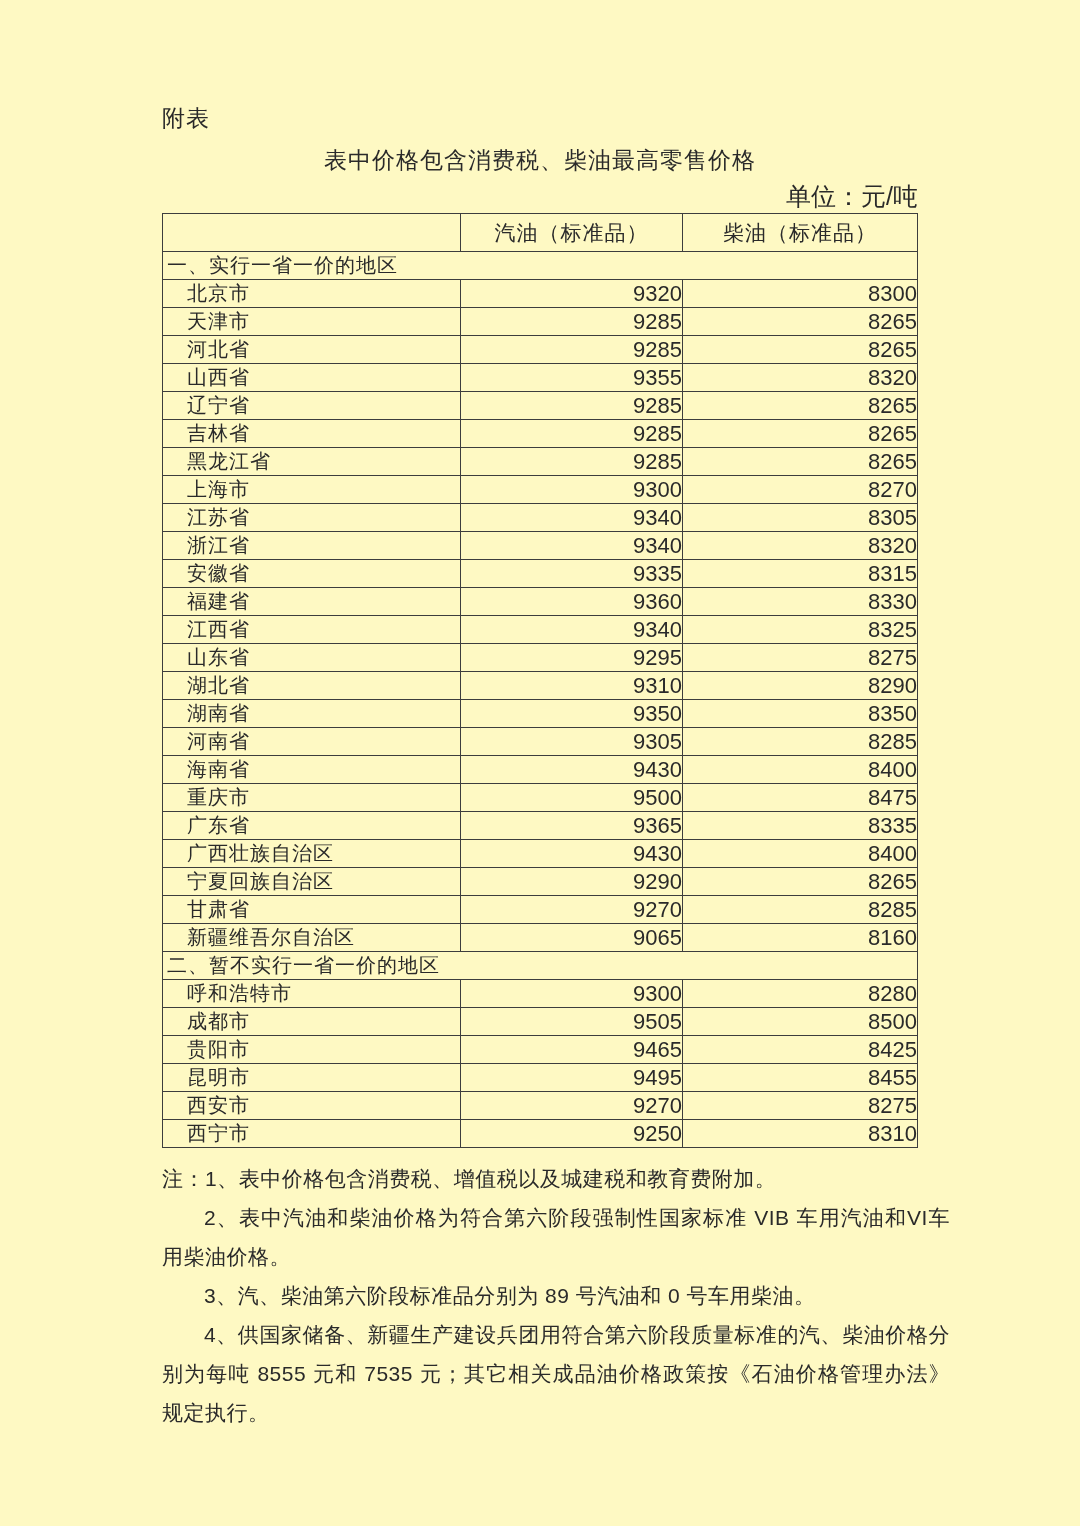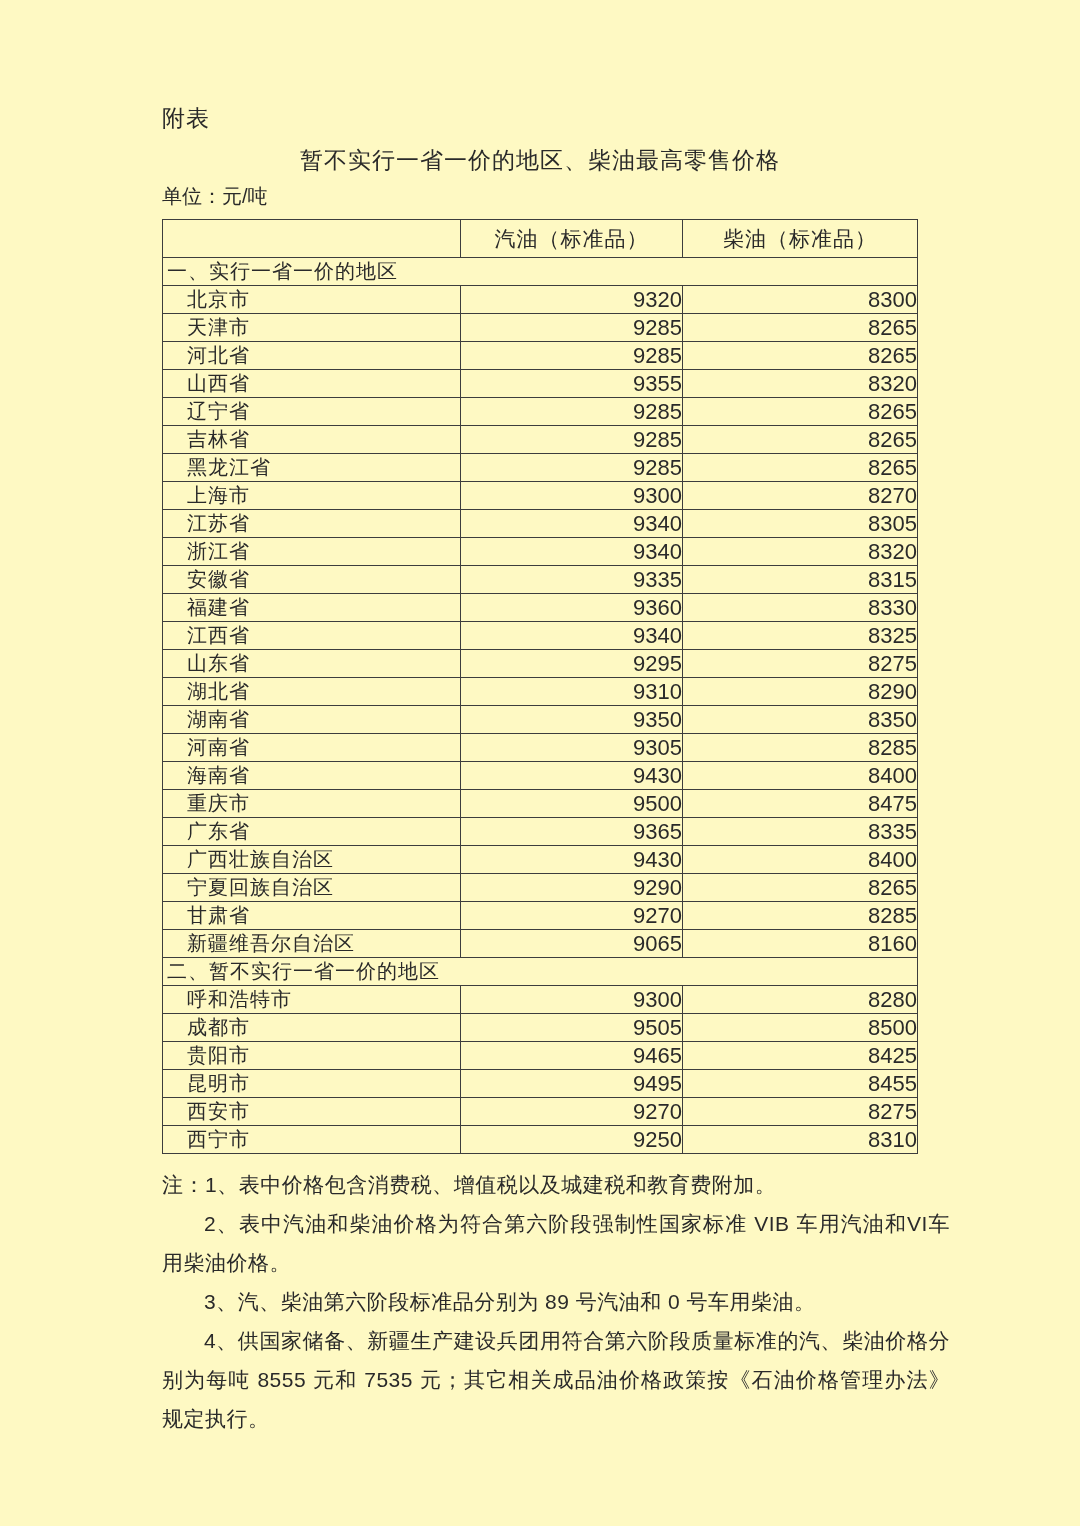--- a/index.html
+++ b/index.html
@@ -29,23 +29,24 @@
     letter-spacing: 1px;
   }
   .doc-title {
     font-size: 23px;
     line-height: 30px;
     text-align: center;
     letter-spacing: 1px;
     margin-bottom: 9px;
   }
   .unit-label {
-    font-size: 20px;
+    font-size: 25px;
     line-height: 24px;
-    margin-bottom: 11px;
+    text-align: right;
+    margin-bottom: 5px;
   }
   table.price-table {
     border-collapse: collapse;
     table-layout: fixed;
     width: 755px;
   }
   table.price-table th,
   table.price-table td {
     border: 1.5px solid #3d3d3d;
     padding: 0;
@@ -96,21 +97,21 @@
   }
 </style>
 </head>
 <body>
 
 <div class="page">
   <div class="content">
 
     <div class="appendix-label">附表</div>
 
-    <div class="doc-title">暂不实行一省一价的地区、柴油最高零售价格</div>
+    <div class="doc-title">表中价格包含消费税、柴油最高零售价格</div>
 
     <div class="unit-label">单位：元/吨</div>
 
     <table class="price-table">
       <colgroup>
         <col style="width:298px">
         <col style="width:222px">
         <col style="width:235px">
       </colgroup>
       <thead>

